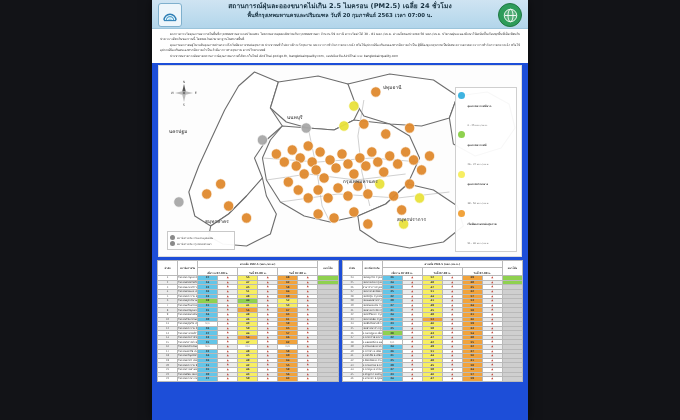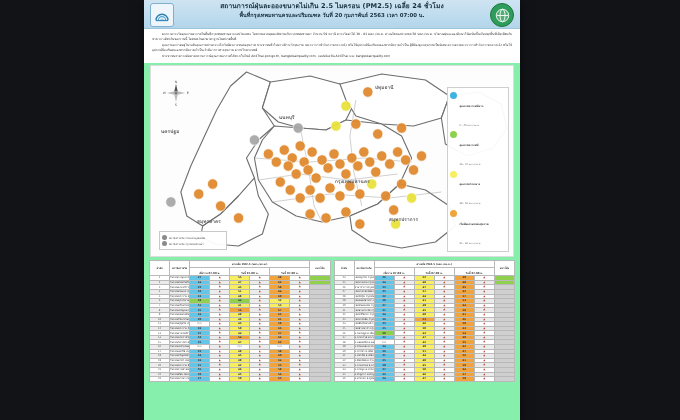--- a/index.html
+++ b/index.html
@@ -4,22 +4,22 @@
 <style>
   html,body{margin:0;padding:0;}
   body{
     width:680px;height:420px;overflow:hidden;
     background:#111216;
     font-family:"DejaVu Sans","Liberation Sans",sans-serif;
   }
   
   #stage{position:relative;width:680px;height:420px;background:#121317;}
   #sheet{
-    position:absolute;left:144px;top:0;width:376px;height:420px;
-    background:#86efac;overflow:hidden;
+    position:absolute;left:152px;top:0;width:376px;height:420px;
+    background:#1d4ed8;overflow:hidden;
     box-shadow:0 0 10px rgba(0,0,0,.55);
   }
   
   .hdr{
     position:relative;height:28px;
     background:linear-gradient(180deg,#cfe4f2 0%,#bfdcee 55%,#b2d5ea 100%);
     border-bottom:1px solid #9cc4da;
   }
   .hdr-title{
     position:absolute;left:48px;right:48px;top:3px;

